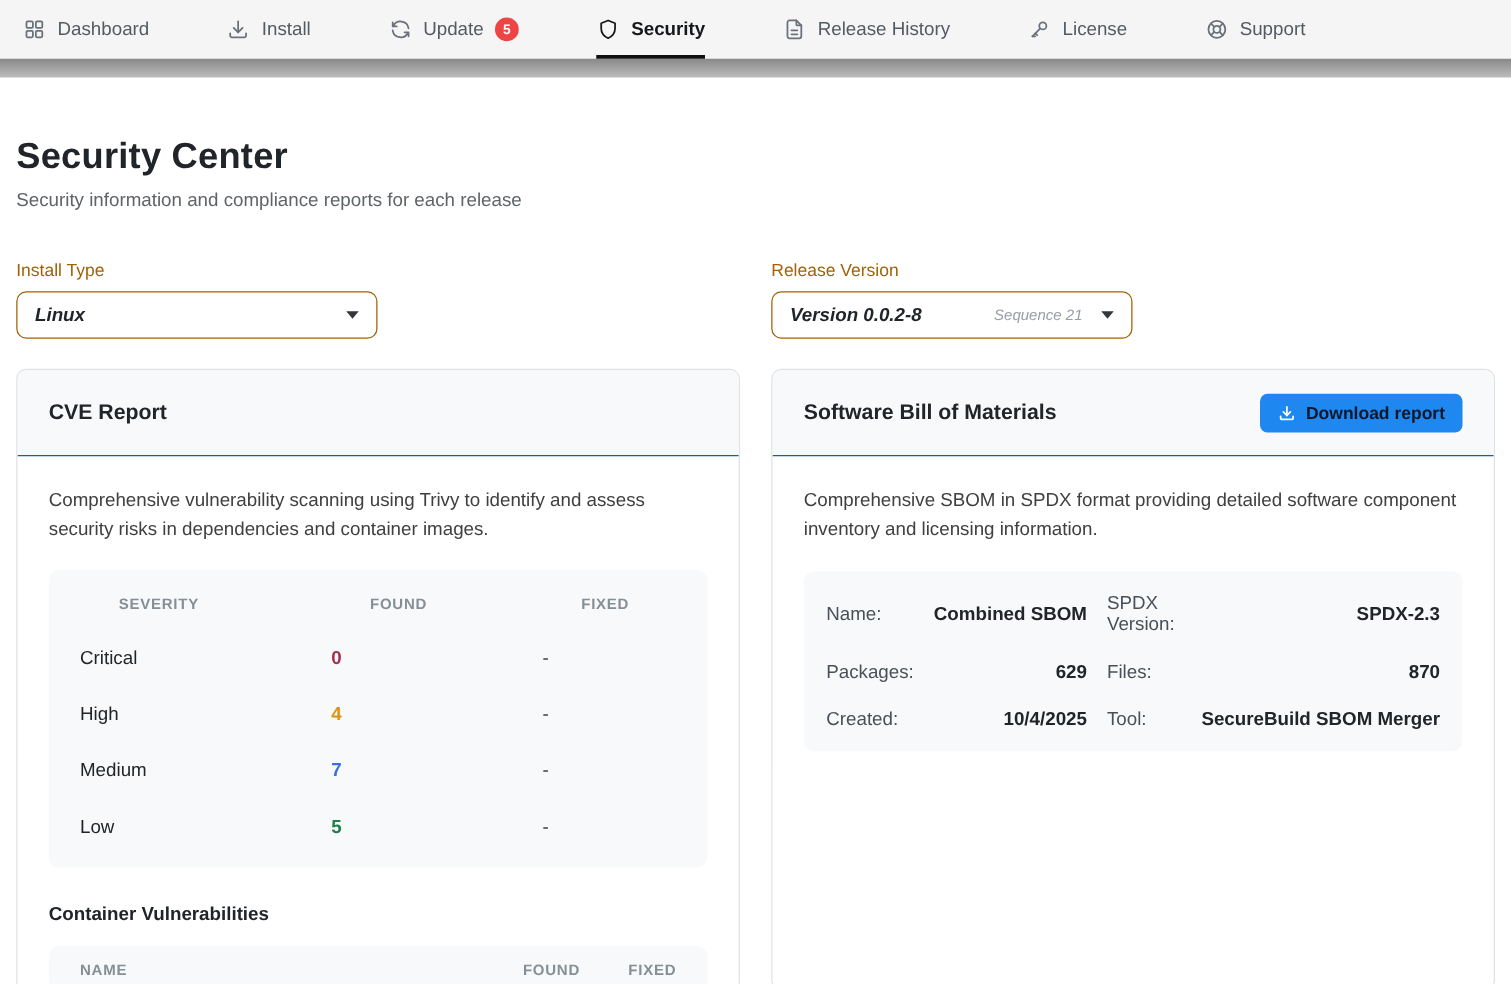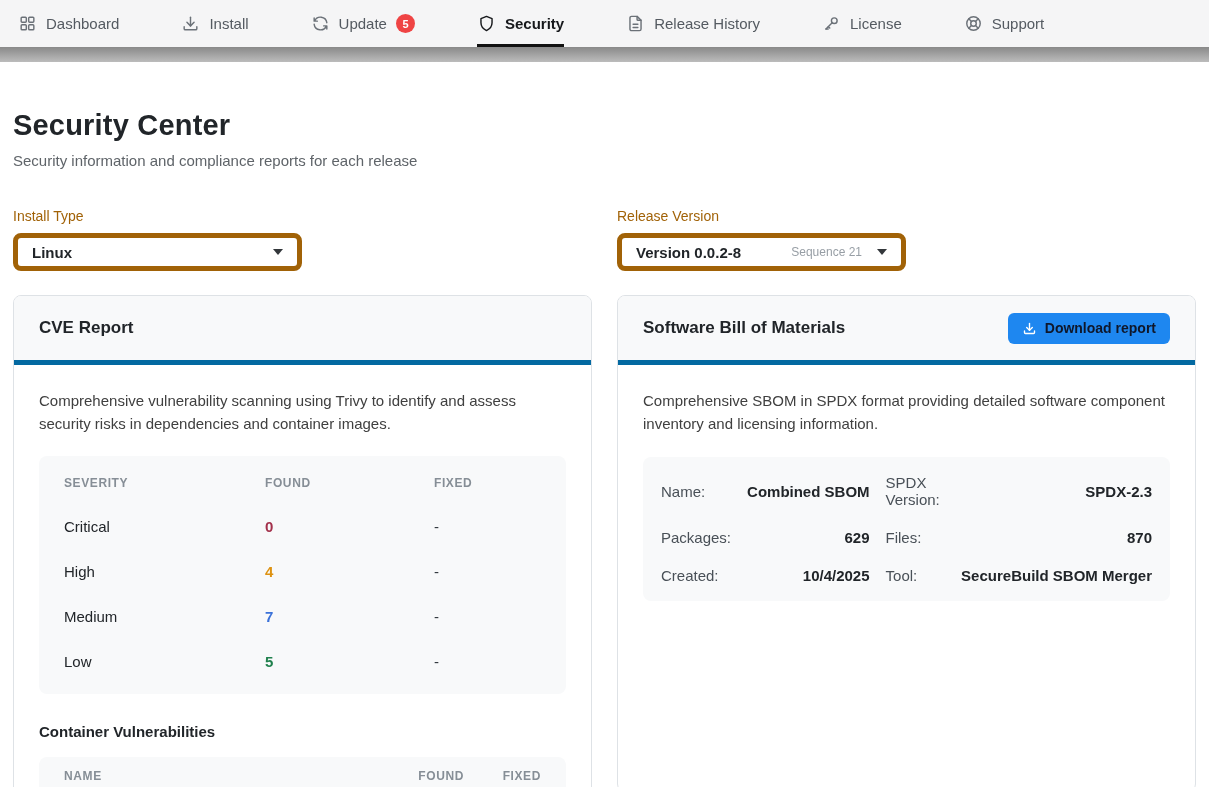--- a/index.html
+++ b/index.html
@@ -23,44 +23,44 @@
   .scroll-shadow { height:15px;
     background:linear-gradient(to bottom,#898989,#bcbcbc); }
 
   
   .content { padding:0 13px; }
   .page-title { margin-top:47px; font-size:29px; font-weight:700; letter-spacing:.2px; }
   .page-subtitle { margin-top:10px; font-size:15px; color:#5f6469; }
 
   .filters { display:grid; grid-template-columns:1fr 1fr; gap:25px; margin-top:39px; }
   .filter-label { font-size:14px; color:#a16207; margin-bottom:9px; }
-  .select { width:289px; height:38px; border:5px solid #a16207; border-radius:8px;
+  .select { width:289px; height:38px; border:1px solid #a16207; border-radius:8px;
             background:#fff; display:flex; align-items:center; gap:8px;
-            padding:0 14px; cursor:pointer; }
+            padding:0 14px; cursor:pointer;font-style:italic; }
   .select .sel-value { font-size:15px; font-weight:700; flex:1; }
   .caret { width:0; height:0; border-left:5px solid transparent;
            border-right:5px solid transparent; border-top:6px solid #33373b; }
   .sel-hint { font-size:12px; color:#979ea5; margin-right:7px; }
 
   
   .cards { display:grid; grid-template-columns:1fr 1fr; gap:25px; margin-top:24px;
            align-items:start; }
   .card { border:1px solid #dee2e6; border-radius:8px; background:#fff; overflow:hidden; }
-  .card-header { background:#f8f9fa; border-bottom:5px solid #0369a1;
+  .card-header { background:#f8f9fa; border-bottom:1px solid #0369a1;
                  padding:0 25px; height:69px; display:flex; align-items:center;
                  justify-content:space-between; }
   .card-title { font-size:17px; font-weight:600; }
   .card-body { padding:25px; }
   .card-desc { font-size:15px; color:#404040; line-height:1.5; }
 
   
   .sev-table { background:#f8f9fa; border-radius:8px; margin-top:21px;
                padding:20px 25px 24px; }
   .sev-row { display:grid; grid-template-columns:201px 169px 1fr; align-items:center; }
-  .sev-head { font-size:12px; font-weight:600; letter-spacing:.6px; color:#868e96; }
+  .sev-head { font-size:12px; font-weight:600; letter-spacing:.6px; color:#868e96;margin-left:31px; }
   .sev-body-row { margin-top:28px; font-size:15px; }
   .sev-found { font-weight:700; }
   .sev-fixed { color:#343a40; }
 
   .cv-heading { margin-top:29px; font-size:15px; font-weight:600; }
   .cv-table-head { background:#f8f9fa; border-radius:8px 8px 0 0; margin-top:17px;
                    height:38px; display:grid; grid-template-columns:1fr 62px 55px;
                    gap:22px; align-items:center; padding:0 25px;
                    font-size:12px; font-weight:600; letter-spacing:.6px; color:#868e96; }
   .cv-col-right { text-align:right; }

